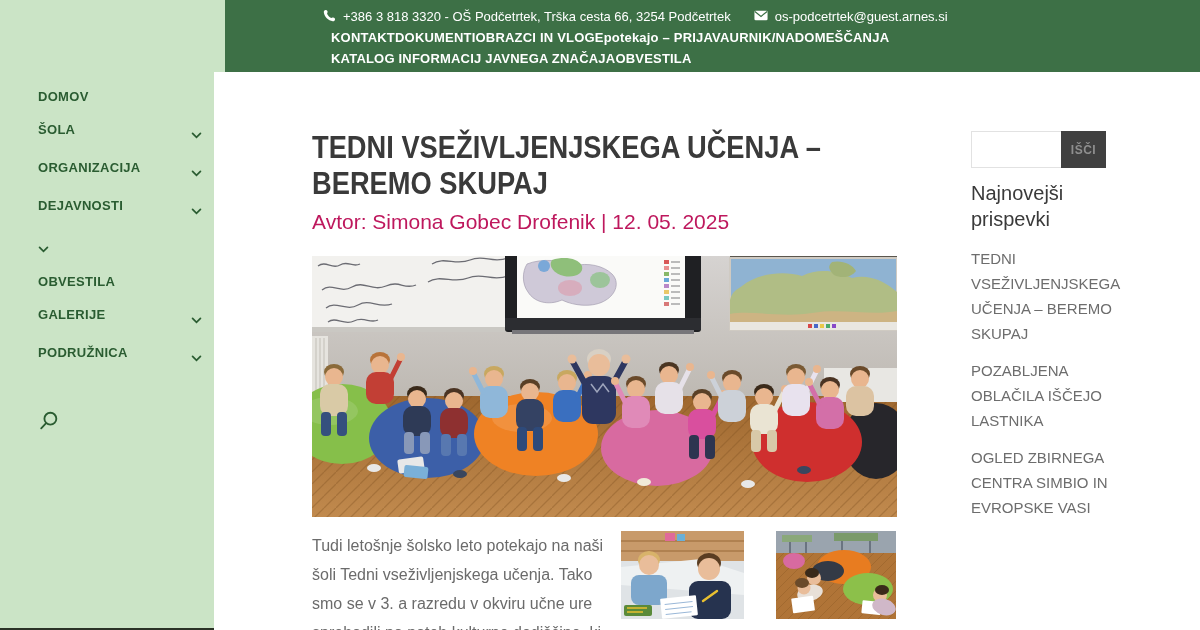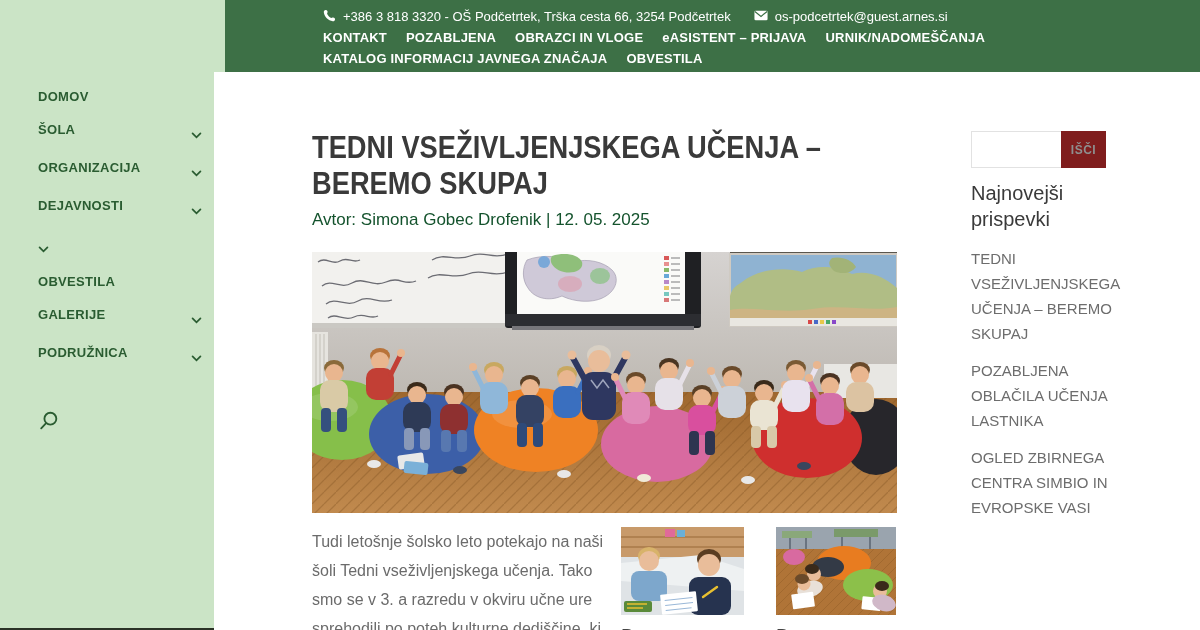--- a/index.html
+++ b/index.html
@@ -17,42 +17,42 @@
   .side-item .chev { margin-top:5px; flex:0 0 auto; }
   .side-search { margin-top:28px; cursor:pointer; display:inline-block; }
   .footer-edge { position:absolute; left:0; top:628px; width:225px; height:2px; background:#2a3226; }
 
   
   .topbar { position:absolute; left:225px; top:0; width:975px; height:88px;
             background:#3d7046; color:#fff; padding:6px 10px 0 98px; font-size:13px; }
   .tb-row { display:flex; align-items:center; height:21px; white-space:nowrap; }
   .tb-contact { gap:7px; }
   .tb-contact .mailgrp { display:flex; align-items:center; gap:7px; margin-left:16px; }
-  .tb-links { gap:19px; font-weight:700; letter-spacing:.2px; }
+  .tb-links { font-weight:700; letter-spacing:.2px;margin-left:8px; }
 
   
   .main { position:absolute; left:214px; top:72px; width:1108px; height:558px; background:#fff; }
   .article { position:absolute; left:98px; top:58px; width:620px; }
   .title { font-size:31px; font-weight:700; color:#3a3a3a; line-height:36px; width:600px;
            transform:scaleX(.88); transform-origin:left top; }
-  .byline { margin-top:8px; font-size:17px; color:#14532d; }
+  .byline { margin-top:8px; font-size:21px; color:#be185d; }
   .photo-svg { display:block; margin-top:22px; width:585px; height:261px; background:#c9c6c2; }
   .bottom-row { display:flex; margin-top:14px; }
   .para { width:305px; font-size:16px; line-height:29px; color:#6b6b6b; }
   .thumbs { display:flex; margin-left:4px; gap:32px; align-items:flex-start; }
   .thumb svg { display:block; }
   .caption { margin-top:10px; font-size:19px; color:#444; }
 
   
   .rightbar { position:absolute; left:757px; top:59px; width:148px; }
   .searchbox { display:flex; width:135px; height:37px; }
   .searchbox input { width:90px; height:37px; border:1px solid #e2e2e2; border-right:none;
                      background:#fff; padding:0 8px; font-size:14px; color:#444; outline:none;
                      font-family:"Liberation Sans",sans-serif; }
-  .searchbox button { width:45px; height:37px; background:#7f1d1d; border:none; color:#8f8f8f;
+  .searchbox button { width:45px; height:37px; background:#404040; border:none; color:#8f8f8f;
                       font-size:12px; font-weight:700; letter-spacing:.5px; cursor:pointer;
                       font-family:"Liberation Sans",sans-serif; }
   .rb-heading { margin-top:12px; font-size:20px; line-height:26px; color:#3a3a3a; font-weight:500; width:120px; }
   .posts { margin-top:14px; display:flex; flex-direction:column; gap:12px; }
   .post { font-size:15px; line-height:25px; color:#6d6d6d; width:148px; cursor:pointer; }
 </style>
 </head>
 <body>
 
 <aside class="sidebar">
@@ -121,23 +121,23 @@
         <svg width="14" height="11" viewBox="0 0 16 12">
             <rect x="0.5" y="0.5" width="15" height="11" rx="1.5" fill="#fff"></rect>
             <path d="M1 1.5 L8 7 L15 1.5" stroke="#3d7046" stroke-width="1.4" fill="none"></path>
           </svg>
       </span>
       <a href="#">os-podcetrtek@guest.arnes.si</a>
     </span>
   </div>
   <div class="tb-row tb-links">
     <a href="#">KONTAKT</a>
-    <a href="#">POZABLJENA</a>
+    <a href="#">DOKUMENTI</a>
     <a href="#">OBRAZCI IN VLOGE</a>
-    <a href="#">eASISTENT – PRIJAVA</a>
+    <a href="#">potekajo – PRIJAVA</a>
     <a href="#">URNIK/NADOMEŠČANJA</a>
   </div>
   <div class="tb-row tb-links">
     <a href="#">KATALOG INFORMACIJ JAVNEGA ZNAČAJA</a>
     <a href="#">OBVESTILA</a>
   </div>
 </header>
 
 <main class="main">
 
@@ -426,18 +426,18 @@
   </article>
 
   <aside class="rightbar">
     <div class="searchbox">
       <input type="text" value="" style="">
       <button>IŠČI</button>
     </div>
     <h2 class="rb-heading">Najnovejši prispevki</h2>
     <div class="posts">
       <div class="post">TEDNI VSEŽIVLJENJSKEGA UČENJA – BEREMO SKUPAJ</div>
-      <div class="post">POZABLJENA OBLAČILA UČENJA LASTNIKA</div>
+      <div class="post">POZABLJENA OBLAČILA IŠČEJO LASTNIKA</div>
       <div class="post">OGLED ZBIRNEGA CENTRA SIMBIO IN EVROPSKE VASI</div>
 
     </div>
   </aside>
 </main>
 
 </body></html>

